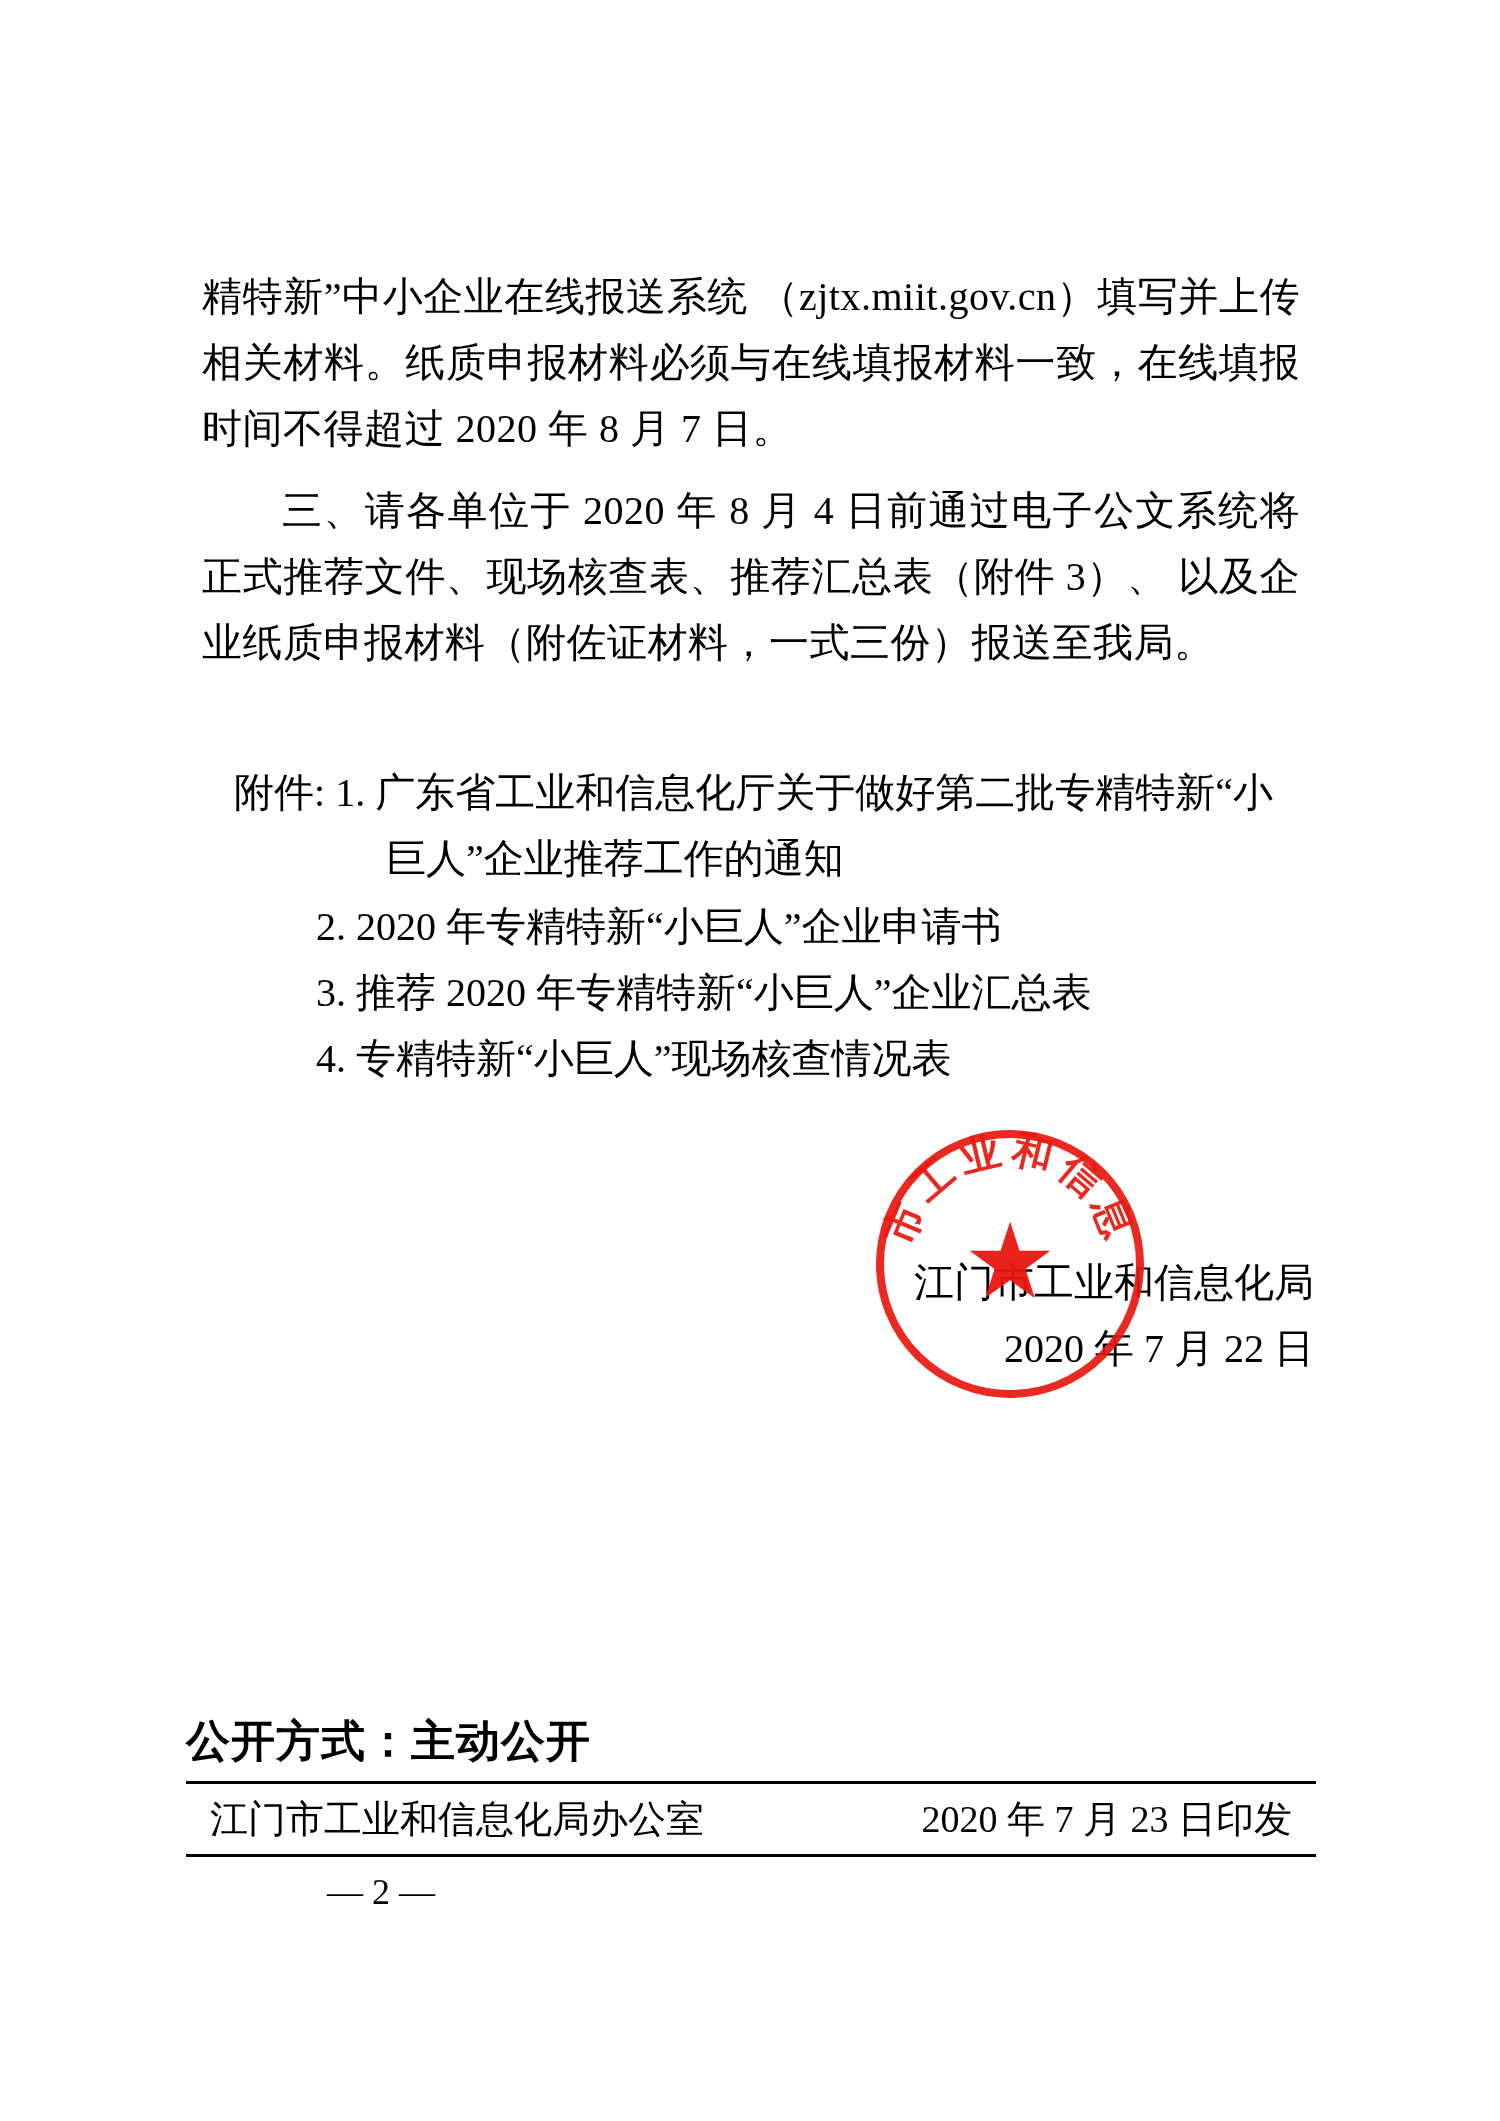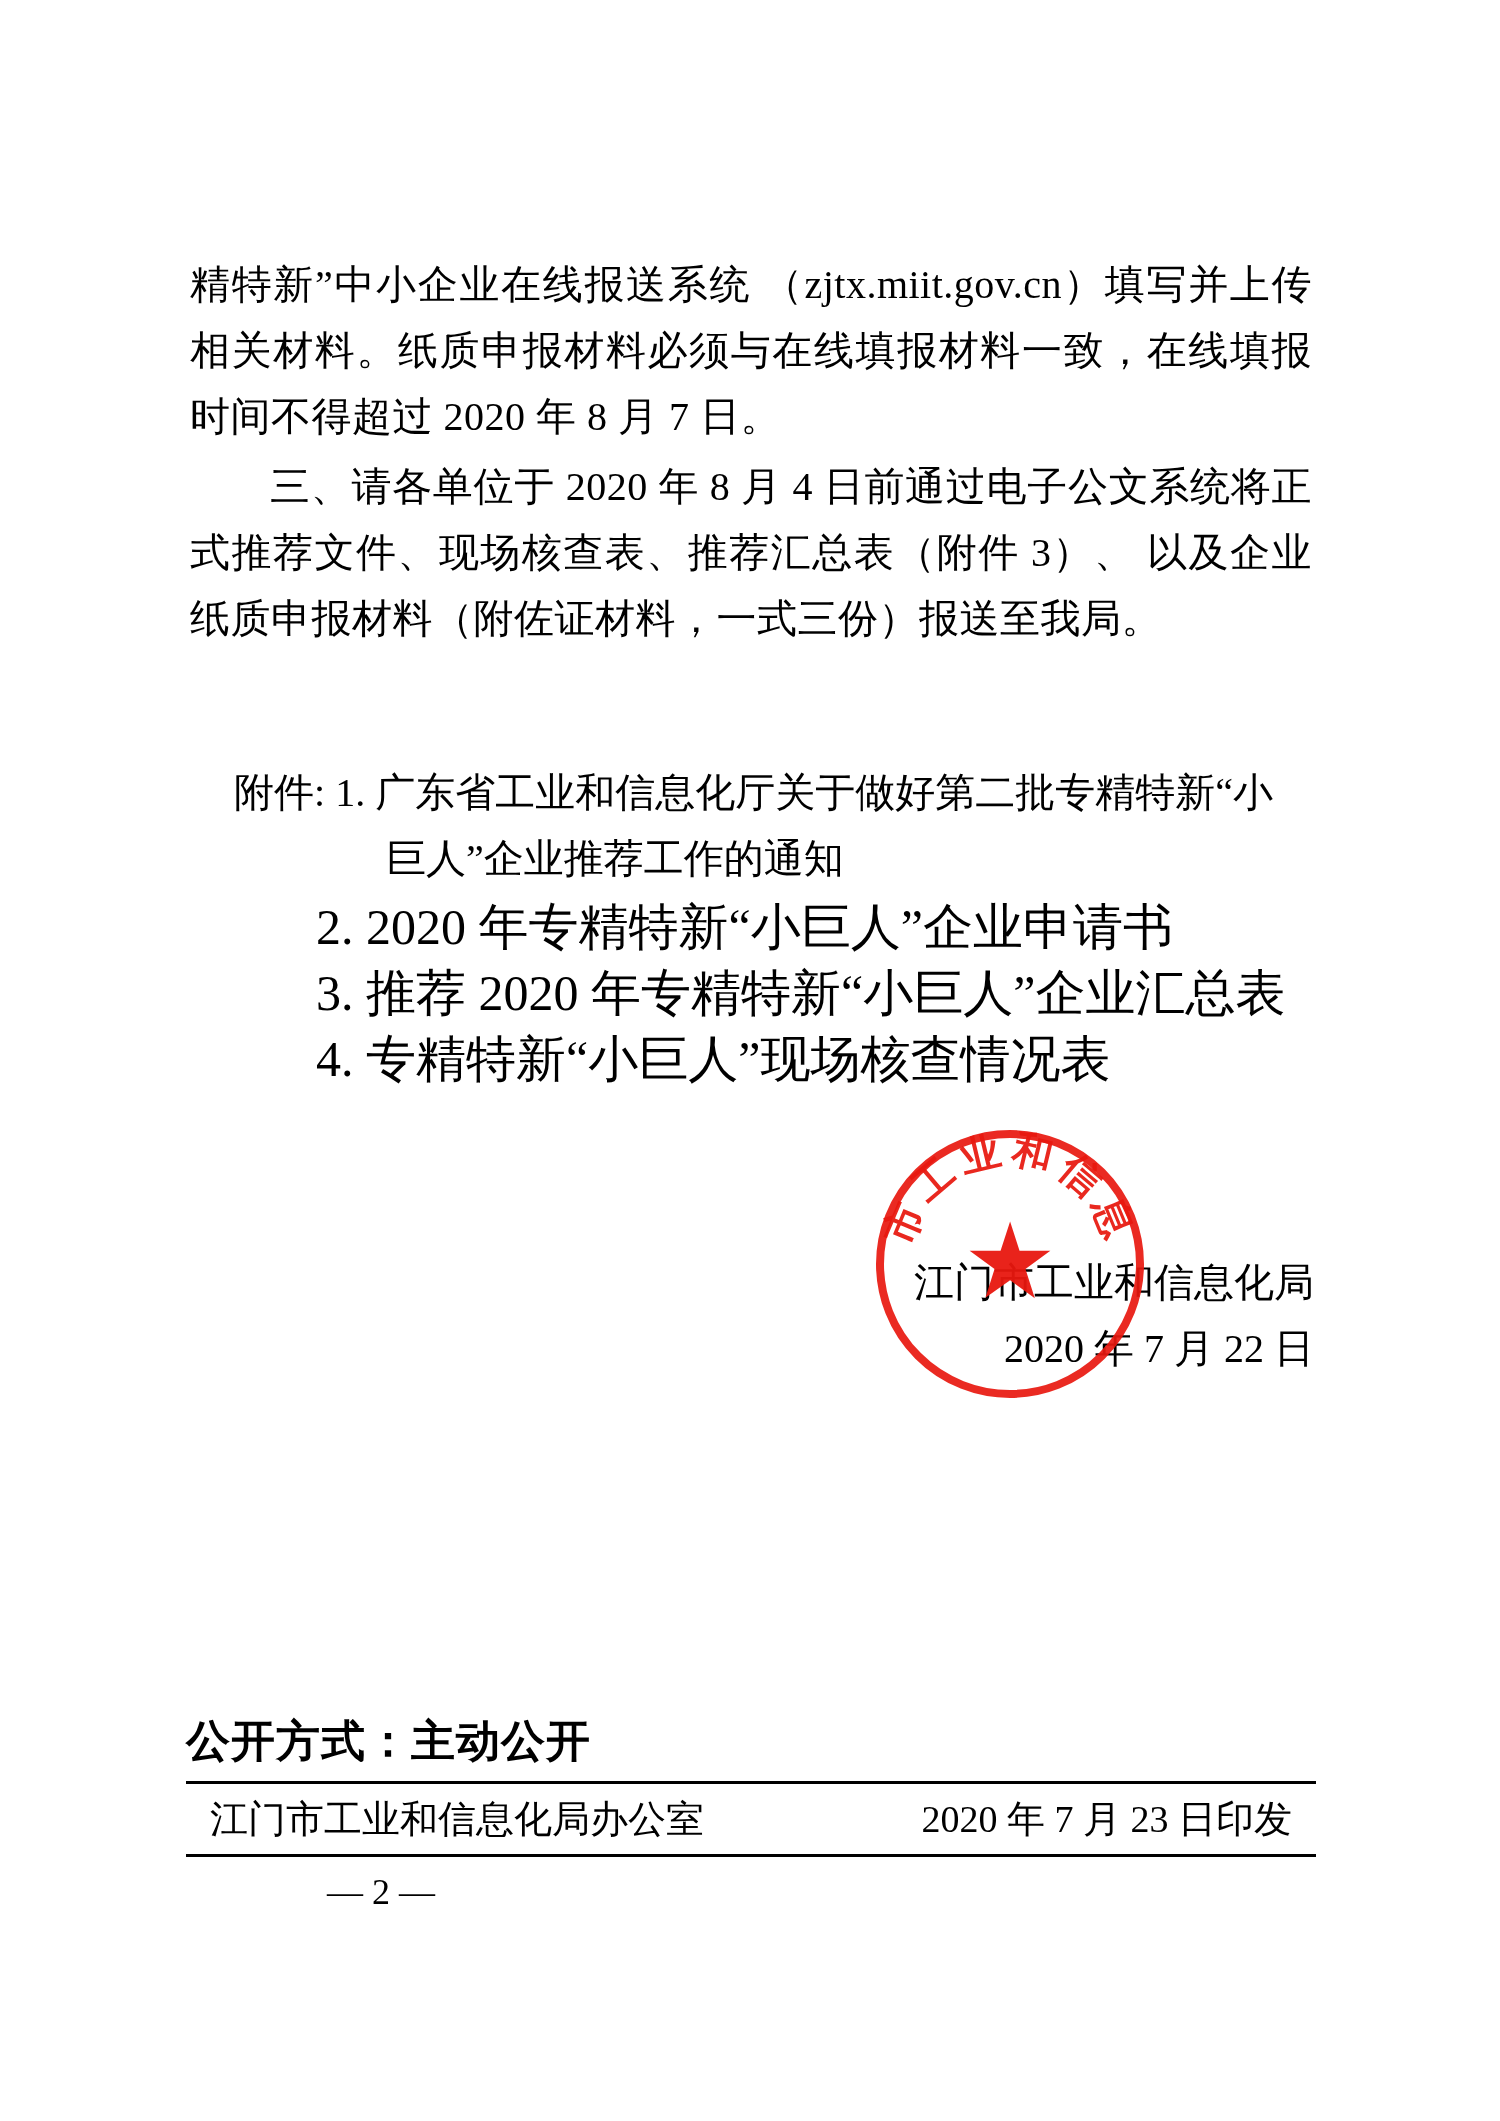--- a/index.html
+++ b/index.html
@@ -21,21 +21,21 @@
     width: 1500px;
     height: 2121px;
   }
   .body-col {
     position: absolute;
     left: 186px;
     top: 248px;
     width: 1130px;
   }
   p.para {
-    margin: 4px;
+    margin: 16px;
     font-size: 40px;
     line-height: 66px;
     letter-spacing: 0.5px;
     text-align: justify;
     text-justify: inter-ideograph;
   }
   p.para.indent {
     text-indent: 80px;
   }
 
@@ -51,21 +51,21 @@
     line-height: 66px;
     margin: 2px;
     text-indent: 0;
     padding-left: 0;
   }
   .attach-first .hang {
     display: block;
     padding-left: 152px;
   }
   .attach-item {
-    font-size: 50px;
+    font-size: 40px;
     line-height: 66px;
     margin: 0;
     padding-left: 84px;
   }
 
   
   .sign-block {
     position: absolute;
     right: 186px;
     top: 1250px;

